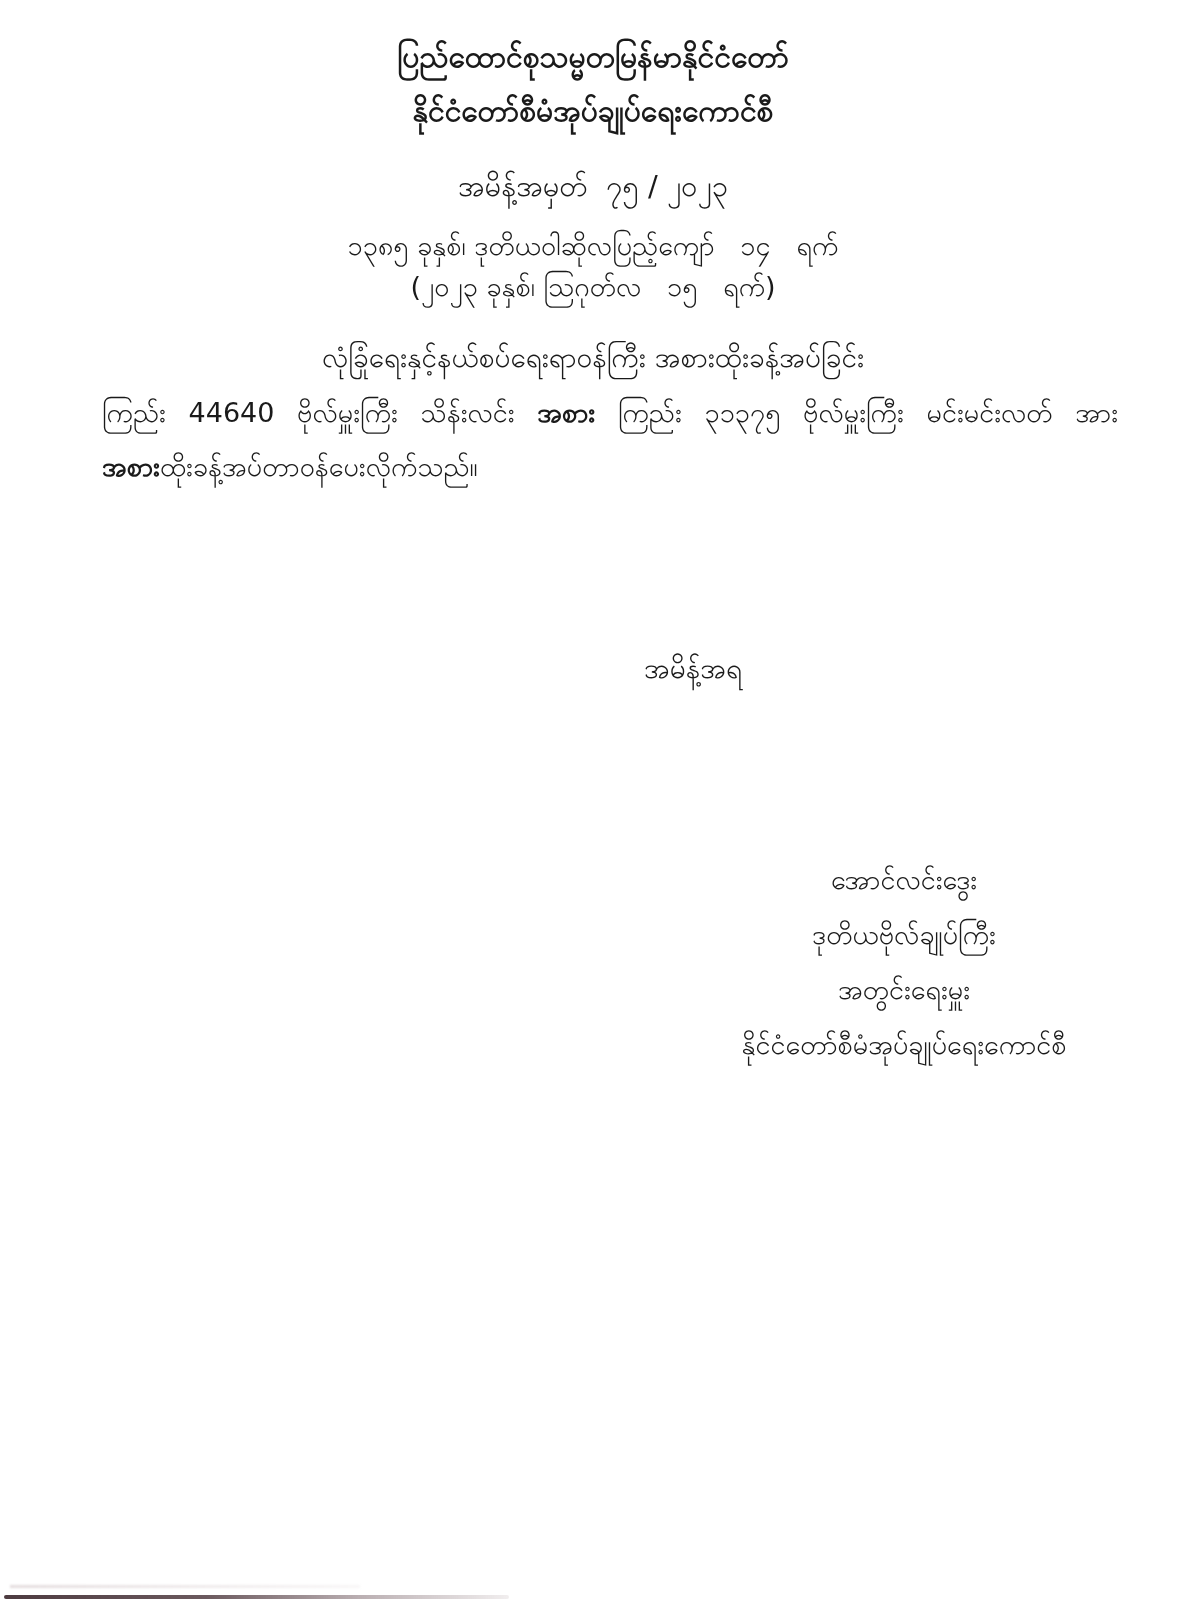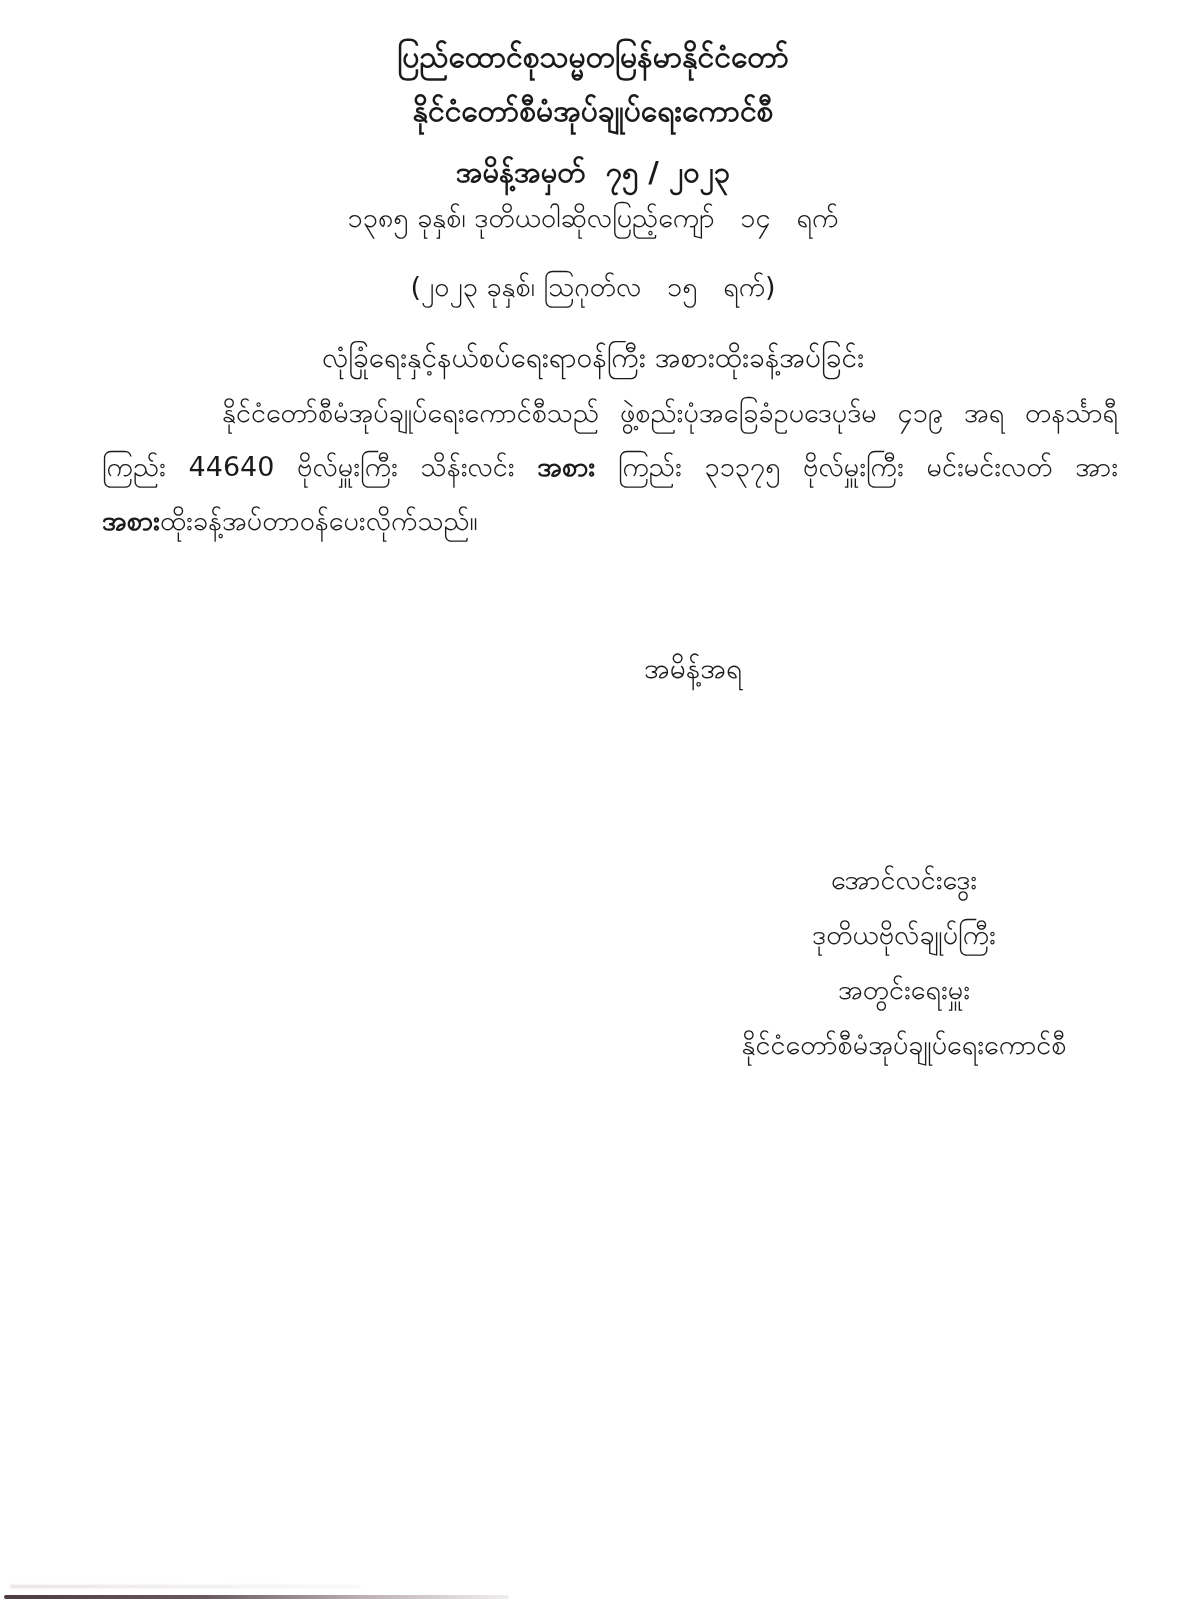--- a/index.html
+++ b/index.html
@@ -21,22 +21,22 @@
     position: absolute;
     left: 0;
     width: 100%;
     text-align: center;
     white-space: pre-wrap;
     line-height: 1.55;
   }
 
   .title-1        { top: 34px;  font-size: 30px; font-weight: 700; }
   .title-2        { top: 88px;  font-size: 30px; font-weight: 700; }
-  .order-no       { top: 150px; font-size: 29px; font-weight: 700; }
-  .date-mm        { top: 197px; font-size: 27px; }
+  .order-no       { top: 164px; font-size: 29px; font-weight: 400; }
+  .date-mm        { top: 225px; font-size: 27px; }
   .date-greg      { top: 266px; font-size: 27px; }
   .subject        { top: 336px; font-size: 28px; font-weight: 400; }
 
   .body-par {
     position: absolute;
     left: 102px;
     top: 386px;
     width: 1016px;
     font-size: 27px;
   }
@@ -111,21 +111,20 @@
 
   <div class="center-line order-no">အမိန့်အမှတ်  ၇၅ / ၂၀၂၃</div>
 
   <div class="center-line date-mm">၁၃၈၅ ခုနှစ်၊ ဒုတိယဝါဆိုလပြည့်ကျော်   ၁၄   ရက်</div>
 
   <div class="center-line date-greg">(၂၀၂၃ ခုနှစ်၊ ဩဂုတ်လ   ၁၅   ရက်)</div>
 
   <div class="center-line subject">လုံခြုံရေးနှင့်နယ်စပ်ရေးရာဝန်ကြီး အစားထိုးခန့်အပ်ခြင်း</div>
 
   <div class="body-par">
-    <div class="body-line first"><span>နိုင်ငံတော်စီမံအုပ်ချုပ်ရေးကောင်စီသည် ဖွဲ့စည်းပုံအခြေခံဥပဒေပုဒ်မ ၄၁၉ အရ တနင်္သာရီ</span></div>
     <div class="body-line"><span>ကြည်း 44640 ဗိုလ်မှူးကြီး သိန်းလင်း </span><span style="font-weight: 700;">အစား</span><span> ကြည်း ၃၁၃၇၅ ဗိုလ်မှူးကြီး မင်းမင်းလတ် အား</span></div>
     <div class="body-line last"><span style="font-weight: 700;">အစား</span><span>ထိုးခန့်အပ်တာဝန်ပေးလိုက်သည်။</span></div>
   </div>
 
   <div class="order-by">အမိန့်အရ</div>
 
   <div class="signature-block">
     <div class="signature-line">အောင်လင်းဒွေး</div>
     <div class="signature-line">ဒုတိယဗိုလ်ချုပ်ကြီး</div>
     <div class="signature-line">အတွင်းရေးမှူး</div>

